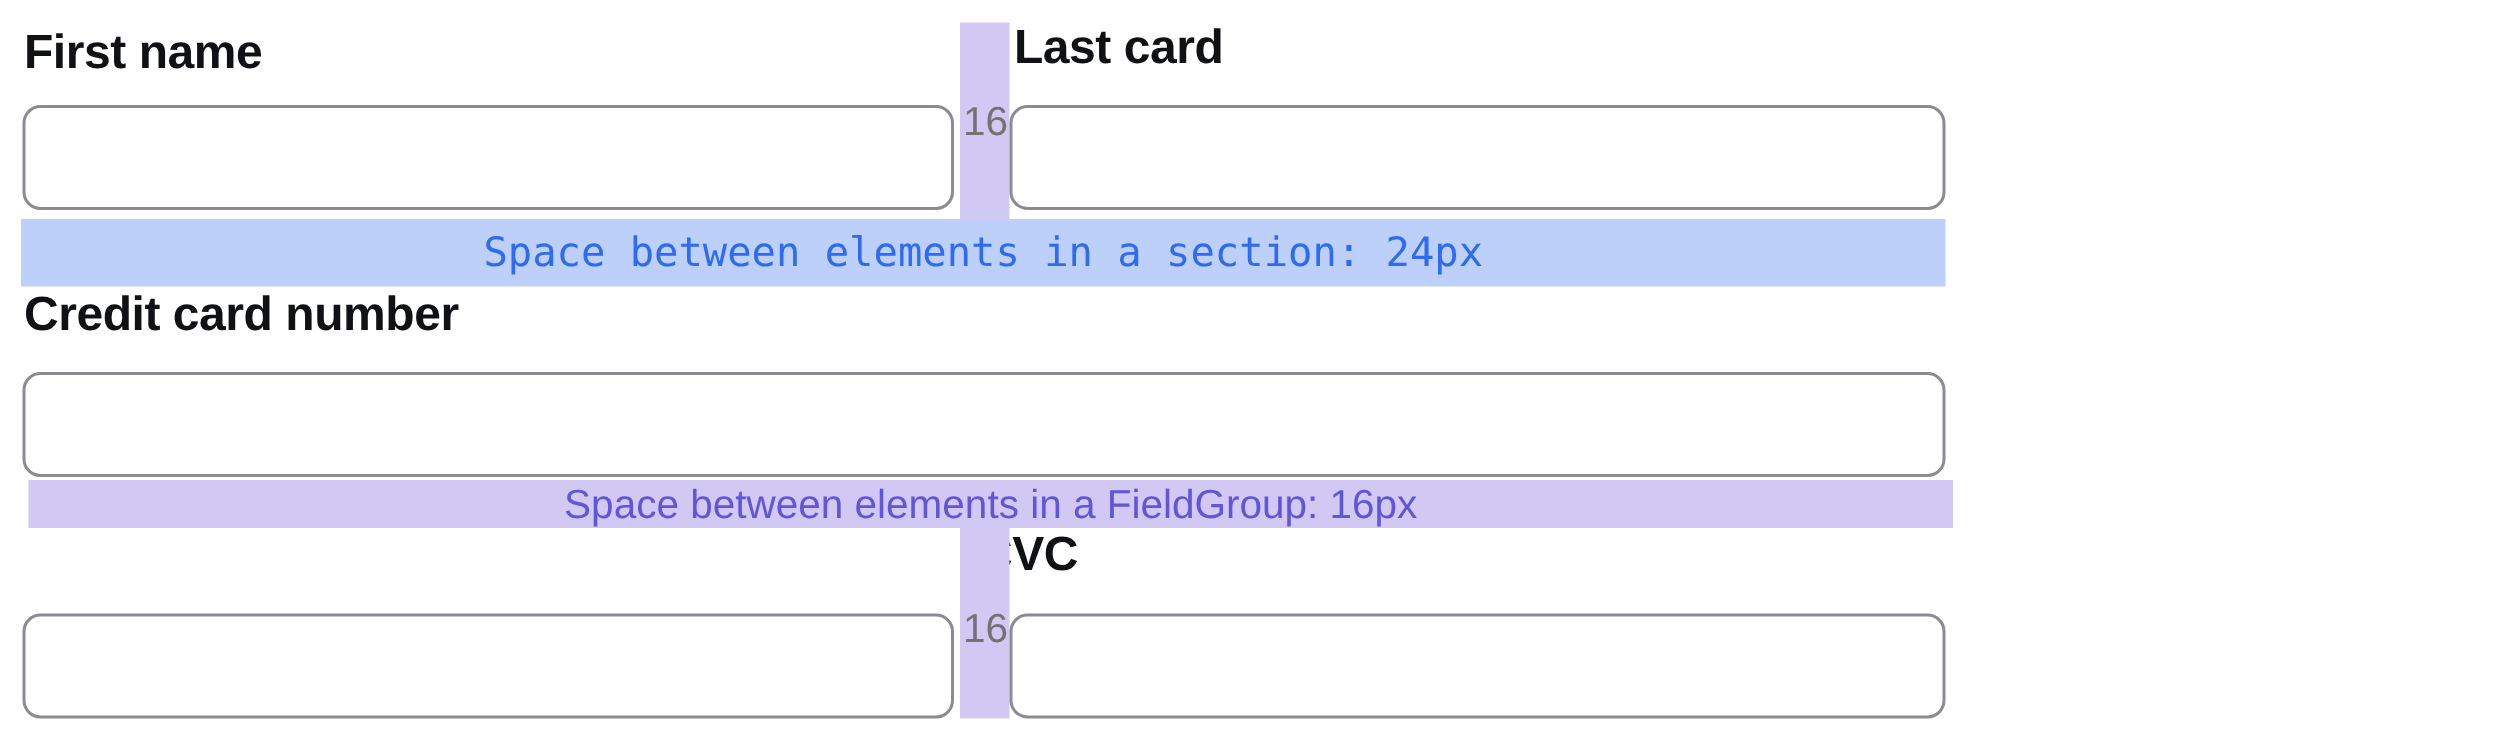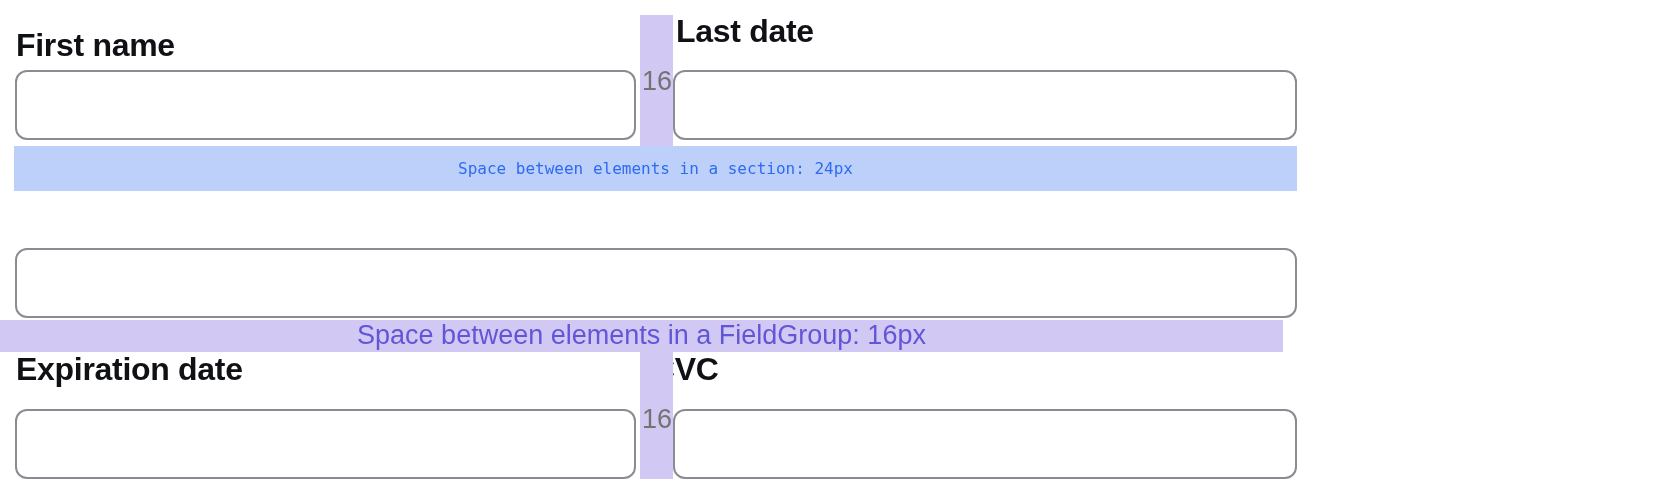--- a/index.html
+++ b/index.html
@@ -46,63 +46,63 @@
   }
   .spacer-section{
     position:absolute;
     left:14px;top:146px;
     width:1283px;height:45px;
     background:#bdd0f9;
     display:flex;align-items:center;justify-content:center;
   }
   .spacer-section .spacer-text{
     font-family:"DejaVu Sans Mono","Liberation Mono",monospace;
-    font-size:16px;
+    font-size:27px;
     color:#2e6bf2;
     white-space:nowrap;
   }
   .spacer-fieldgroup{
     position:absolute;
-    left:0;top:320px;
+    left:19px;top:320px;
     width:1283px;height:32px;
     background:#d1c9f3;
-    display:flex;align-items:flex-start;justify-content:center;
+    display:flex;align-items:center;justify-content:center;
   }
   .spacer-fieldgroup .spacer-text{
     font-family:"Liberation Sans",sans-serif;
     font-size:27px;
     color:#6155d8;
     white-space:nowrap;
   }
 </style>
 </head>
 <body>
 
 <div id="screen">
 
-  <div class="field-label" style="left:16px;top:28px;">First name</div>
-  <div class="field-label" style="left:676px;top:14px;">Last date</div>
+  <div class="field-label" style="left:16px;top:17px;">First name</div>
+  <div class="field-label" style="left:676px;top:14px;">Last card</div>
 
   <div class="gap-band-vertical" style="left:640px;top:15px;height:131px;"></div>
   <div class="gap-value" style="left:642px;top:68px;">16</div>
 
   <input class="text-input" style="left: 15px; top: 70px; width: 621px;" type="text" aria-label="First name">
   <input class="text-input" style="left: 673px; top: 70px; width: 624px;" type="text" aria-label="Last name">
 
   <div class="spacer-section">
     <span class="spacer-text">Space between elements in a section: 24px</span>
   </div>
 
+  <div class="field-label" style="left:16px;top:192px;">Credit card number</div>
   <input class="text-input" style="left: 15px; top: 248px; width: 1282px;" type="text" aria-label="Credit card number">
 
   <div class="spacer-fieldgroup">
     <span class="spacer-text">Space between elements in a FieldGroup: 16px</span>
   </div>
 
-  <div class="field-label" style="left:16px;top:352px;">Expiration date</div>
   <div class="field-label" style="left:652px;top:352px;">CVC</div>
 
   <div class="gap-band-vertical" style="left:640px;top:352px;height:127px;"></div>
   <div class="gap-value" style="left:642px;top:406px;">16</div>
 
   <input class="text-input" style="left: 15px; top: 409px; width: 621px;" type="text" aria-label="Expiration date">
   <input class="text-input" style="left: 673px; top: 409px; width: 624px;" type="text" aria-label="CVC">
 
 </div>
 

